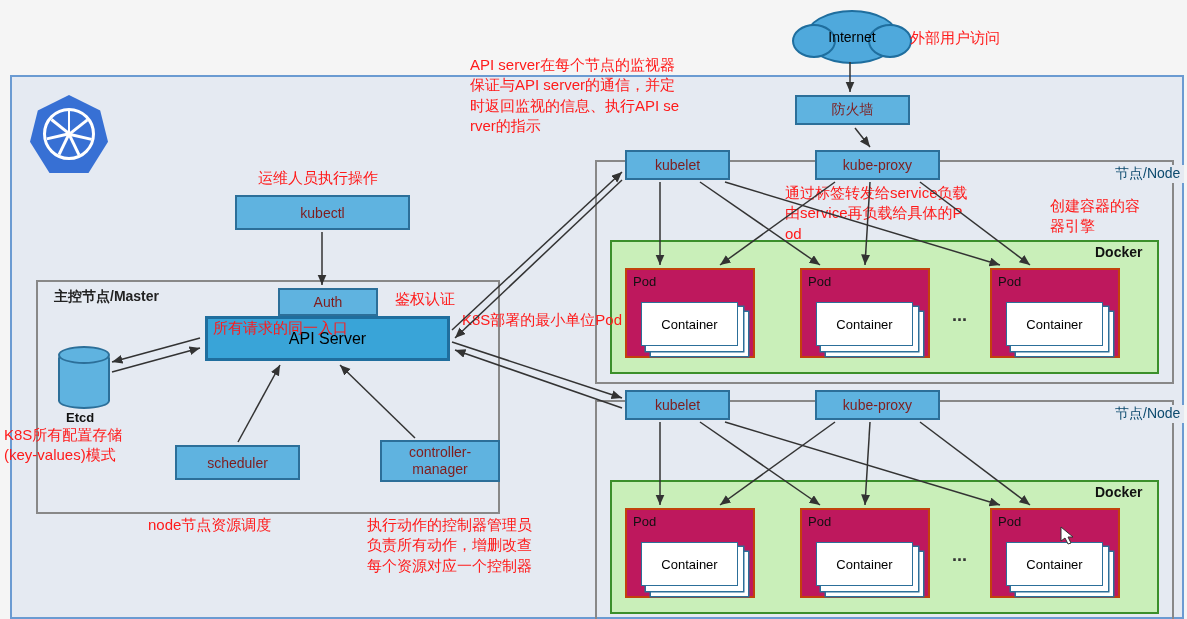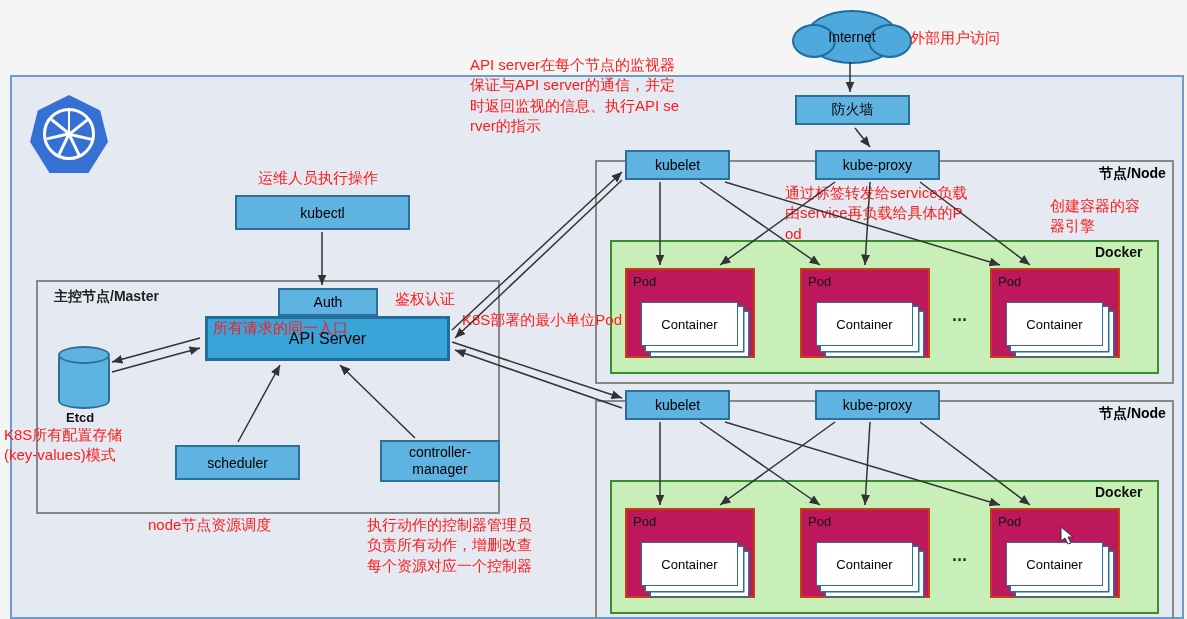--- a/index.html
+++ b/index.html
@@ -27,21 +27,21 @@
     height: 540px;
     background: #e5eaf2;
     border: 2px solid #6b9bd2;
   }
   .box {
     position: absolute;
     background: #5fb3e0;
     border: 2px solid #2c6f99;
     text-align: center;
     font-size: 14px;
-    color: #000000;
+    color: #7f1d1d;
     display: flex;
     align-items: center;
     justify-content: center;
     box-sizing: border-box;
   }
   .box.api {
     background: #39a4d8;
     border: 3px solid #1f6e9e;
     color: #000;
     font-size: 16px;
@@ -97,24 +97,25 @@
   .node-frame {
     position: absolute;
     border: 2px solid #888;
     background: transparent;
     width: 575px;
     height: 220px;
   }
   .node-title {
     position: absolute;
     font-size: 14px;
-    font-weight: bold;
-    color: #000000;
+    font-weight: normal;
+    color: #0c4a6e;
     background: #e5eaf2;
     padding: 0 4px;
+    margin-left: 16px;
   }
   .docker-frame {
     position: absolute;
     background: #c9efb9;
     border: 2px solid #3b8f2b;
     height: 130px;
     width: 545px;
   }
   .docker-title {
     position: absolute;

